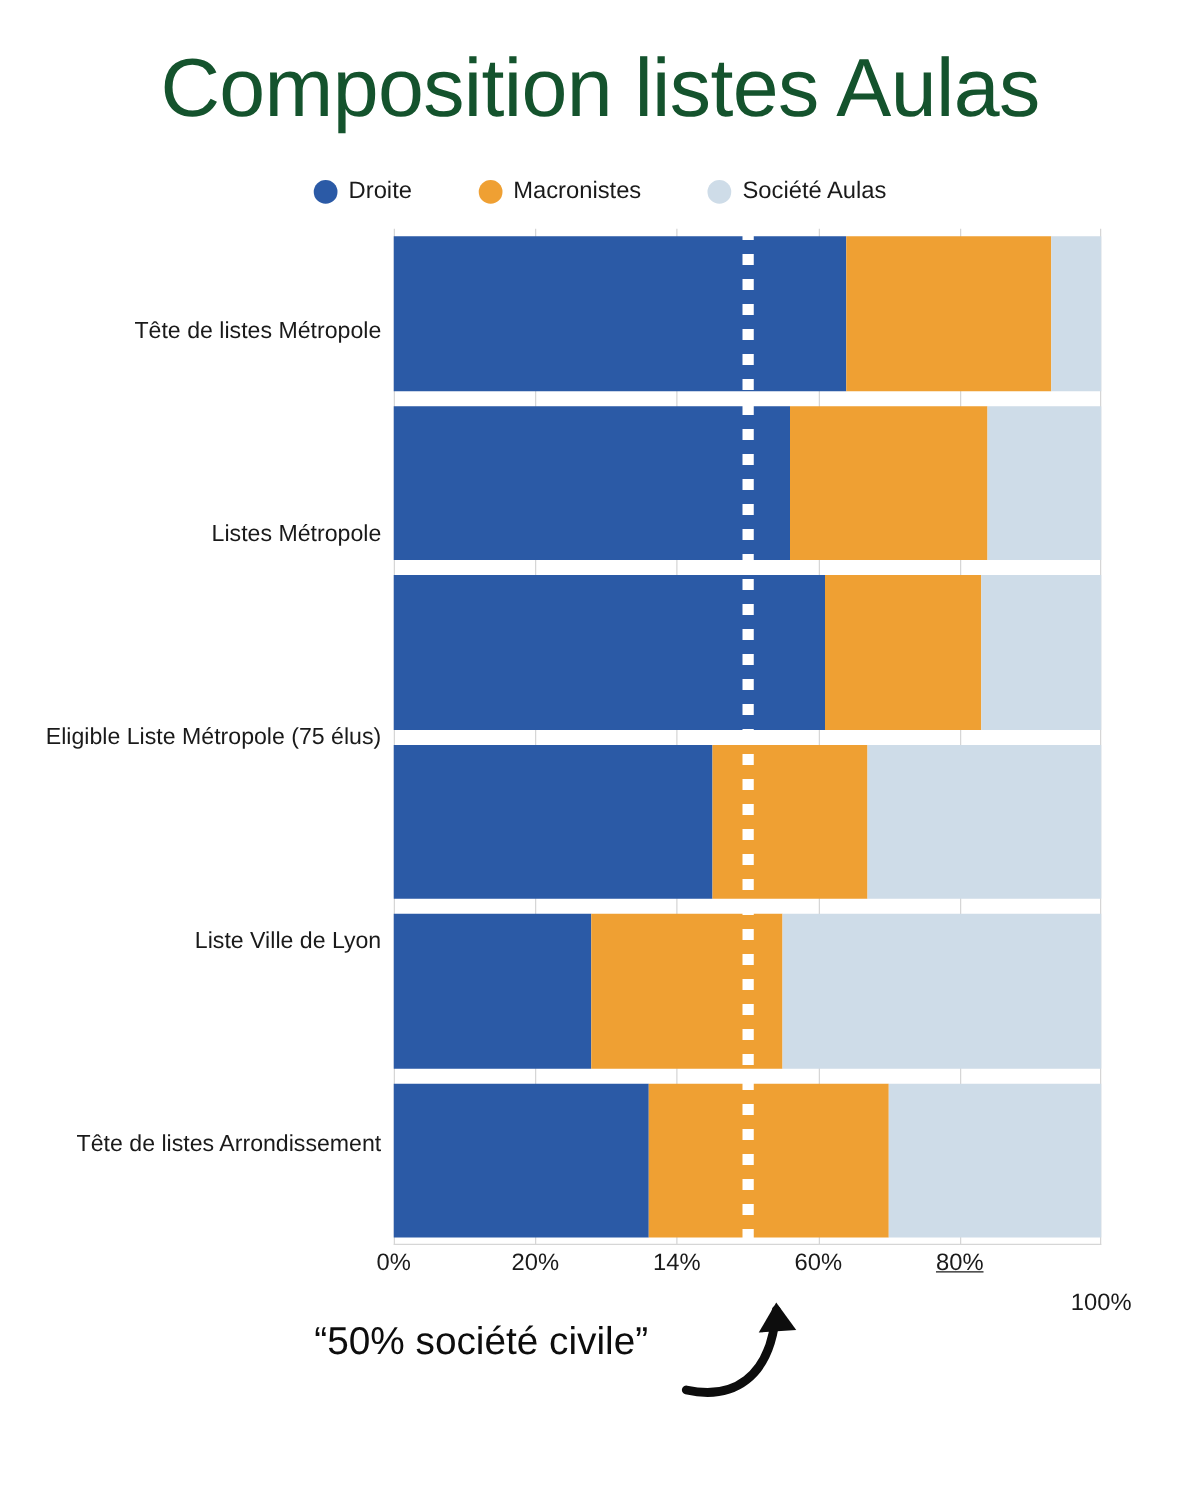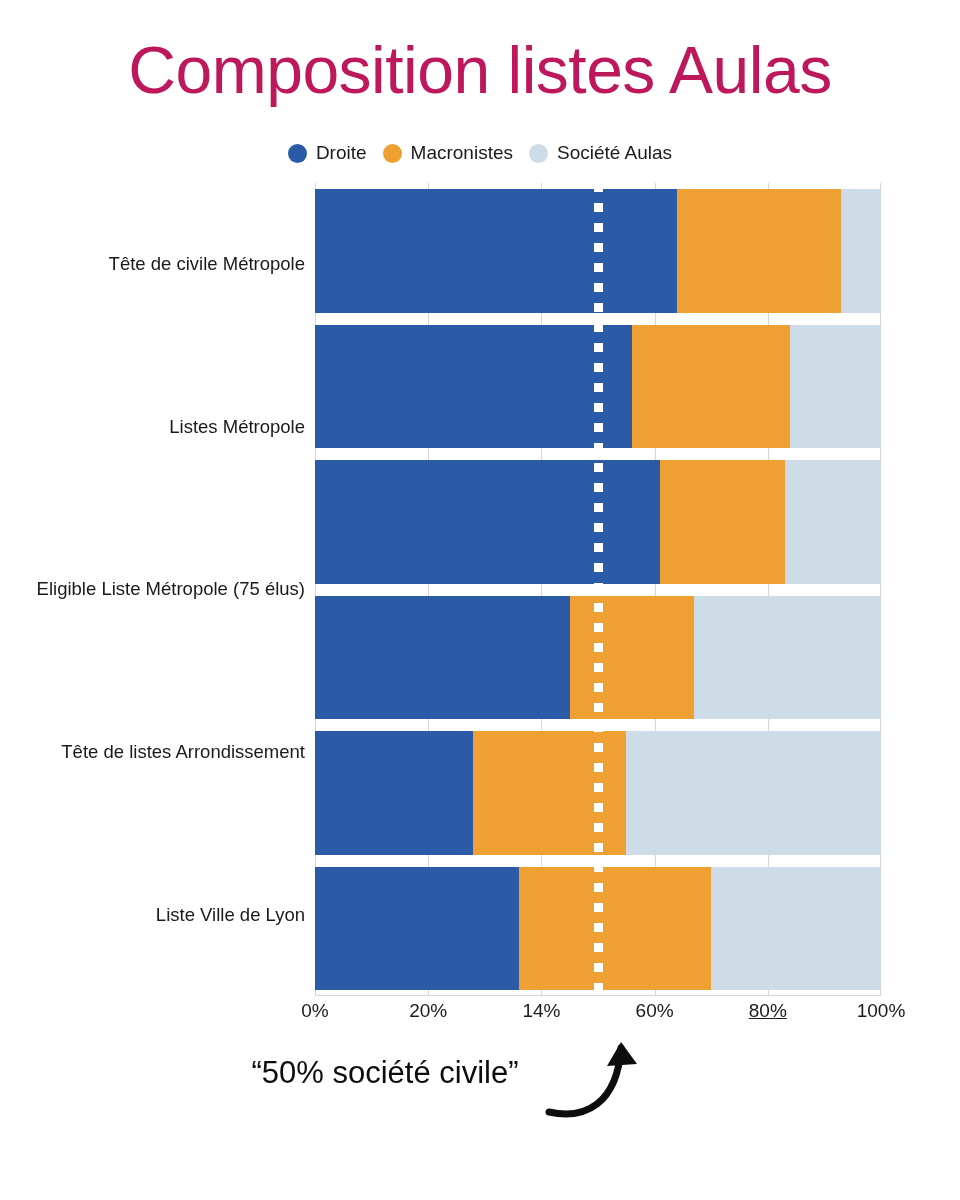--- a/index.html
+++ b/index.html
@@ -23,35 +23,35 @@
   
   #chart-title {
     position: absolute;
     top: 34px;
     left: 0;
     width: 960px;
     text-align: center;
     font-size: 66px;
     font-weight: 400;
     letter-spacing: -0.5px;
-    color: #be185d;
+    color: #14532d;
     line-height: 1.1;
     white-space: nowrap;
   }
 
   
   #legend {
     position: absolute;
     top: 142px;
     left: 0;
     width: 960px;
     display: flex;
     justify-content: center;
     align-items: center;
-    gap: 16px;
+    gap: 53px;
   }
   .legend-item {
     display: flex;
     align-items: center;
     gap: 9px;
   }
   .legend-swatch {
     width: 19px;
     height: 19px;
     border-radius: 50%;
@@ -205,25 +205,25 @@
       <span class="legend-swatch" style="background:#EFA033"></span>
       <span class="legend-label">Macronistes</span>
     </div>
     <div class="legend-item">
       <span class="legend-swatch" style="background:#CEDCE8"></span>
       <span class="legend-label">Société Aulas</span>
     </div>
   </div>
 
   <div id="y-labels">
-    <div class="y-label">Tête de civile Métropole</div>
+    <div class="y-label">Tête de listes Métropole</div>
     <div class="y-label">Listes Métropole</div>
     <div class="y-label">Eligible Liste Métropole (75 élus)</div>
+    <div class="y-label">Liste Ville de Lyon</div>
     <div class="y-label">Tête de listes Arrondissement</div>
-    <div class="y-label">Liste Ville de Lyon</div>
   </div>
 
   <div id="plot-area">
     <div id="gridlines">
         <div class="gridline" style="left: calc(0% + 0px);"></div>
         <div class="gridline" style="left: calc(20% + 0px);"></div>
         <div class="gridline" style="left: calc(40% + 0px);"></div>
         <div class="gridline" style="left: calc(60% + 0px);"></div>
         <div class="gridline" style="left: calc(80% + 0px);"></div>
         <div class="gridline" style="left: calc(100% - 1px);"></div>
@@ -275,21 +275,21 @@
       </div>
     <div id="promise-line"></div>
   </div>
 
   <div id="x-labels">
       <div class="x-tick" style="left: 0%;">0%</div>
       <div class="x-tick" style="left: 20%;">20%</div>
       <div class="x-tick" style="left: 40%;">14%</div>
       <div class="x-tick" style="left: 60%;">60%</div>
       <div class="x-tick" style="left: 80%; text-decoration: underline;">80%</div>
-      <div class="x-tick" style="left: 100%;">100%</div>
+      <div class="x-tick" style="left: 100%; margin-top: 32px;">100%</div>
     </div>
 
   <svg id="arrow-svg" viewBox="0 0 110 120">
     <path d="M4 104 C 40 112, 72 96, 76 40" fill="none" stroke="#0d0d0d" stroke-width="7" stroke-linecap="round"></path>
     <path d="M76 34 L 62 58 L 92 56 Z" fill="#0d0d0d"></path>
   </svg>
 
   <div id="annotation">
     <span class="ann-line">“50% société civile”</span>
   </div>

